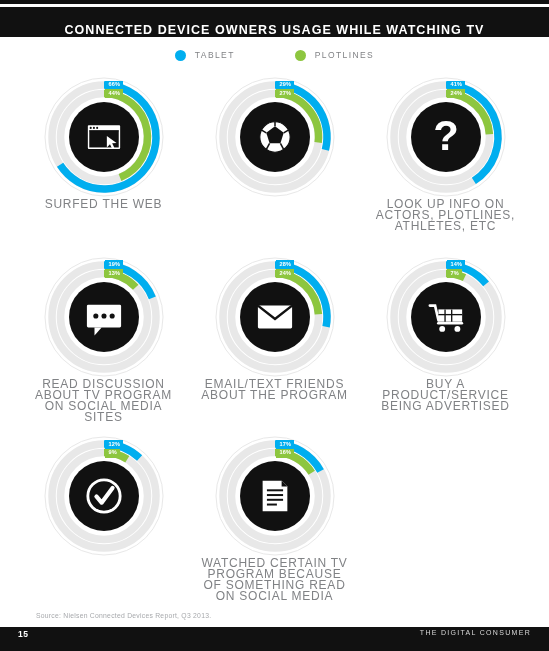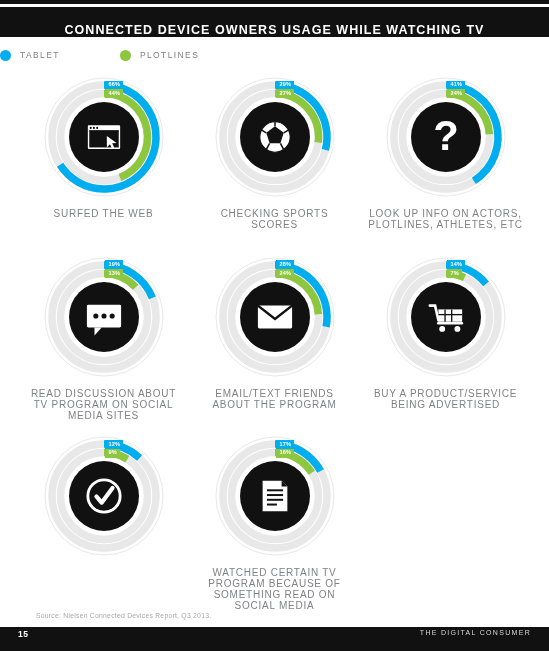--- a/index.html
+++ b/index.html
@@ -25,21 +25,21 @@
   .title-text{
     color:#ffffff;
     font-size:12.5px;
     font-weight:bold;
     letter-spacing:1.05px;
     white-space:nowrap;
   }
   
   .legend{
     height:36px;
-    display:flex;align-items:center;
+    display:flex;align-items:center;justify-content:center;
     gap:60px;
   }
   .legend-item{display:flex;align-items:center;gap:9px;}
   .legend-dot{width:11px;height:11px;border-radius:50%;display:block;}
   .legend-label{
     font-size:8.5px;letter-spacing:1.4px;color:#808285;
   }
   
   .grid{
     flex:1;
@@ -52,24 +52,23 @@
   .cell{
     display:flex;flex-direction:column;align-items:center;
     padding-top:2px;
   }
   .gauge{
     position:relative;
     width:124px;height:124px;
   }
   .gauge svg{display:block;width:124px;height:124px;}
   .cap{
-    margin-top:9px;
     width:155px;
     text-align:center;
-    font-size:10px;
+    font-size:12px;
     line-height:11px;
     letter-spacing:0.75px;
     color:#808285;
     text-transform:uppercase;
   }
   
   .flag{
     position:absolute;
     height:9px;
     display:flex;align-items:center;
@@ -175,21 +174,20 @@
       <path d="M-9.2 -4.4 L-14.4 -7.5" stroke="#111" stroke-width="1.6"></path>
       <path d="M5.7 6.6 L9.1 13" stroke="#111" stroke-width="1.6"></path>
       <path d="M-5.7 6.6 L-9.1 13" stroke="#111" stroke-width="1.6"></path>
       <circle cx="0" cy="0" r="16" fill="none" stroke="#111" stroke-width="1.2"></circle>
     </g>
             </g>
     </svg>
     <div class="flag blue" style="left:63px; top:5.75px;">29%</div>
     <div class="flag green" style="left:63px; top:14.25px;">27%</div>
   </div>
-        <div class="cap">CHECKING SPORTS SCORES</div>
       </div>
       <div class="cell">
         <div class="gauge">
     <svg viewBox="0 0 124 124" xmlns="http://www.w3.org/2000/svg">
       <circle cx="62" cy="62" r="59" fill="none" stroke="#e8e8e8" stroke-width="1"></circle>
       <circle cx="62" cy="62" r="52" fill="none" stroke="#e8e8e8" stroke-width="7.5"></circle>
       <circle cx="62" cy="62" r="43.5" fill="none" stroke="#e8e8e8" stroke-width="7.5"></circle>
       <path d="M 62 10 A 52 52 0 0 1 89.86299333890783 105.90505212610478" fill="none" stroke="#00AEEF" stroke-width="7.5"></path>
       <path d="M 62 18.5 A 43.5 43.5 0 0 1 105.41416268662982 59.268612400474865" fill="none" stroke="#8DC63F" stroke-width="7.5"></path>
       <circle cx="62" cy="62" r="35" fill="#111111"></circle>

